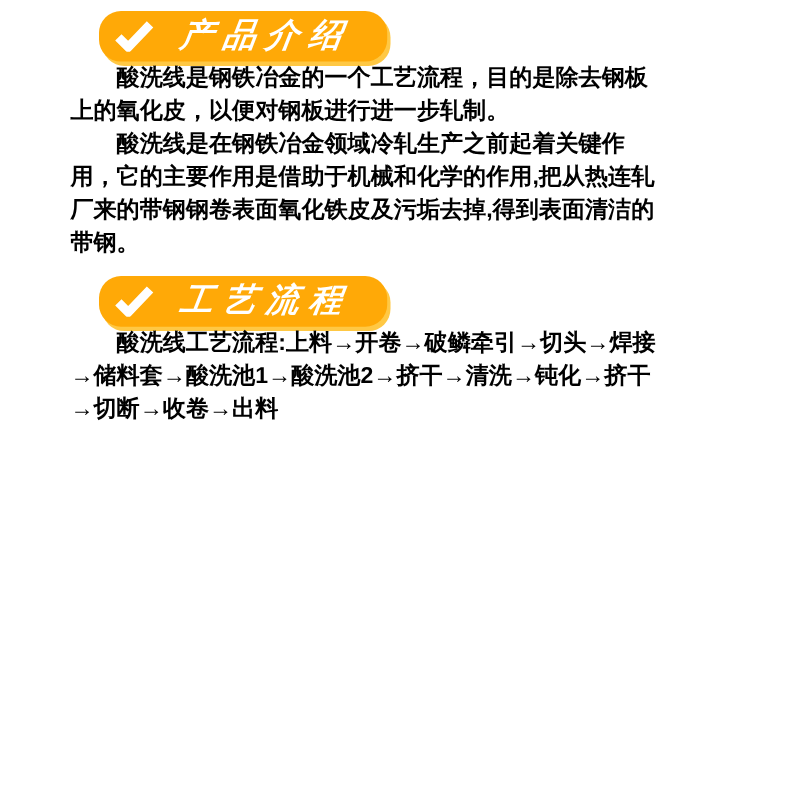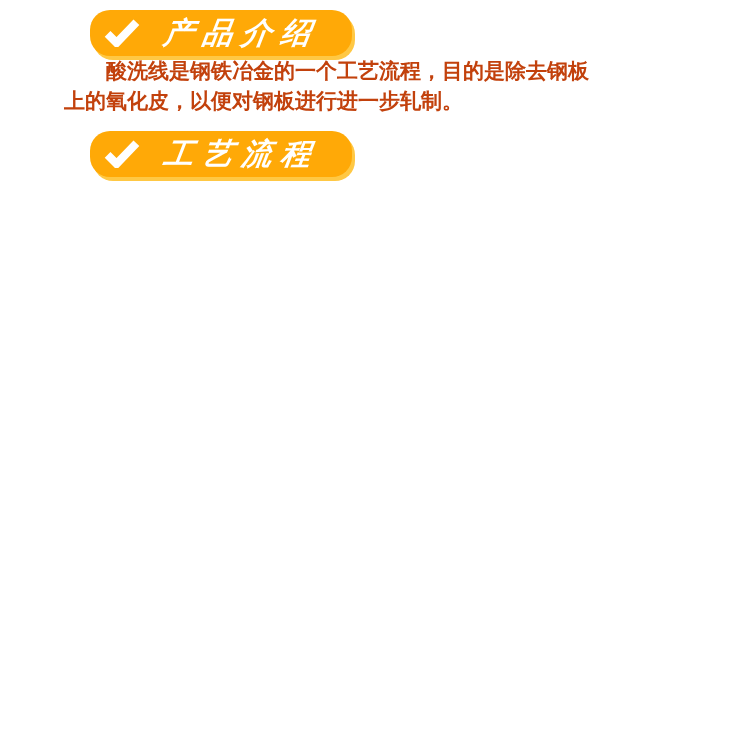--- a/index.html
+++ b/index.html
@@ -45,21 +45,21 @@
     transform: skewX(-8deg);
     white-space: nowrap;
     line-height: 46px;
   }
   p.body-text {
     margin: 0 0 0 64px;
     width: 534px;
     font-size: 21px;
     line-height: 30px;
     font-weight: 700;
-    color: #c2410c;
+    color: #000000;
     text-indent: 2em;
     word-break: break-all;
   }
   .mt26 { margin-top: 26px; }
   .mt20 { margin-top: 20px; }
   .mt15 { margin-top: 15px; }
 </style>
 </head>
 <body>
 
@@ -68,26 +68,28 @@
   <div class="section">
     <div class="banner">
       <svg class="check" viewBox="0 0 40 30" aria-hidden="true">
         <path d="M4 16 L14 26 L36 3" fill="none" stroke="#ffffff" stroke-width="9" stroke-linecap="butt" stroke-linejoin="miter"></path>
       </svg>
       <span class="label">产品介绍</span>
     </div>
 
     <p class="body-text mt26">酸洗线是钢铁冶金的一个工艺流程，目的是除去钢板上的氧化皮，以便对钢板进行进一步轧制。</p>
 
+    <p class="body-text mt26">酸洗线是在钢铁冶金领域冷轧生产之前起着关键作用，它的主要作用是借助于机械和化学的作用,把从热连轧厂来的带钢钢卷表面氧化铁皮及污垢去掉,得到表面清洁的带钢。</p>
   </div>
 
   <div class="section">
     <div class="banner mt15">
       <svg class="check" viewBox="0 0 40 30" aria-hidden="true">
         <path d="M4 16 L14 26 L36 3" fill="none" stroke="#ffffff" stroke-width="9" stroke-linecap="butt" stroke-linejoin="miter"></path>
       </svg>
       <span class="label">工艺流程</span>
     </div>
 
+    <p class="body-text mt26">酸洗线工艺流程:上料→开卷→破鳞牵引→切头→焊接→储料套→酸洗池1→酸洗池2→挤干→清洗→钝化→挤干→切断→收卷→出料</p>
 
   </div>
 
 </div>
 
 </body></html>

